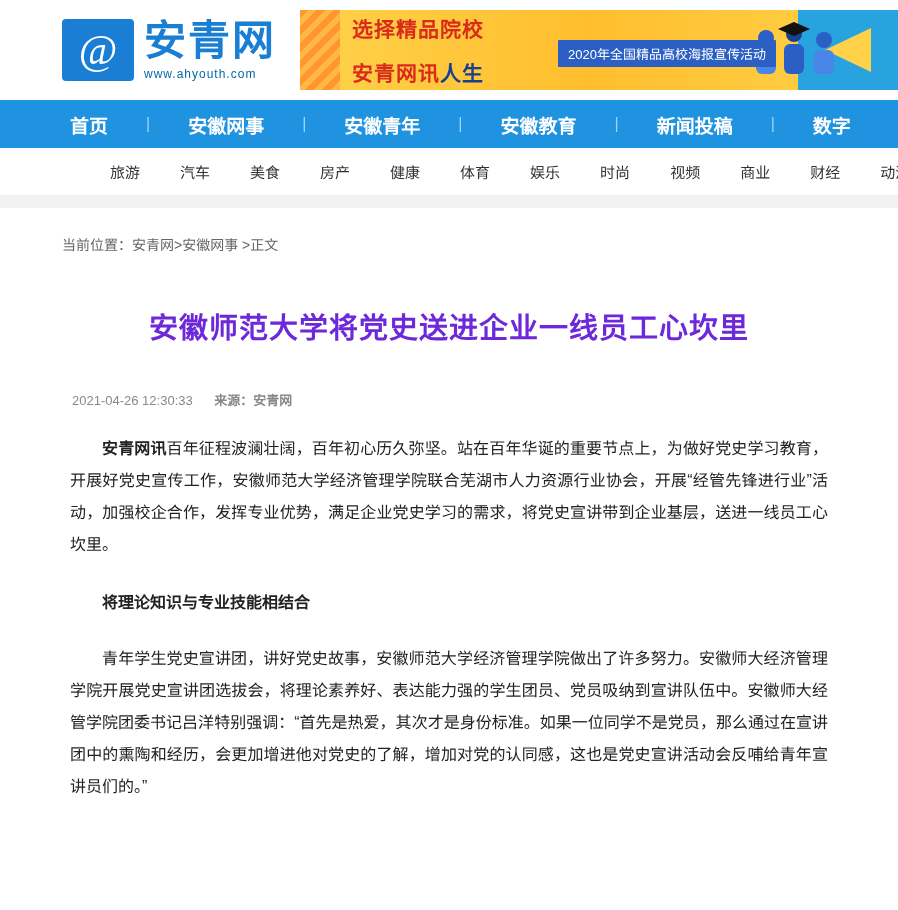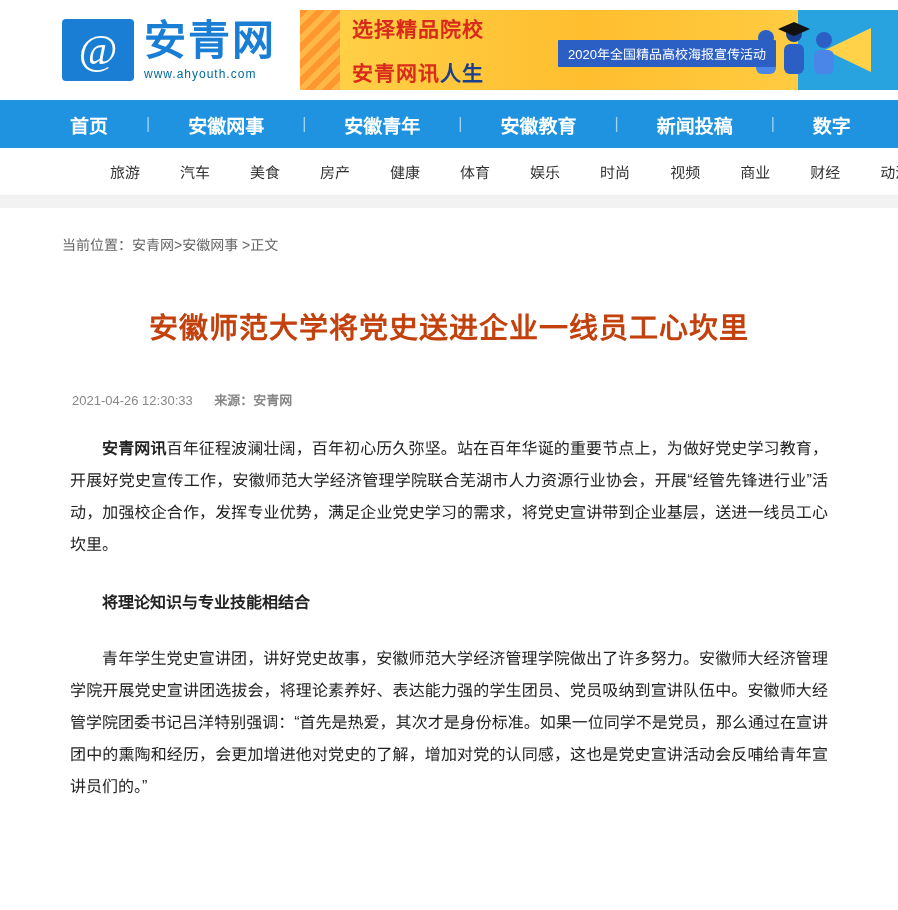--- a/index.html
+++ b/index.html
@@ -168,21 +168,21 @@
     font-size: 14px;
     color: #666666;
     padding: 26px 0 14px 0;
   }
   .breadcrumb a { color: #666666; text-decoration: none; }
 
   .article-title {
     text-align: center;
     font-size: 29px;
     font-weight: bold;
-    color: #c2410c;
+    color: #6d28d9;
     letter-spacing: 1px;
     margin: 36px 0 10px 0;
     font-family: "Liberation Sans", "DejaVu Sans", sans-serif;
   }
 
   .meta {
     font-size: 13px;
     color: #888888;
     padding: 34px 0 0 10px;
   }

